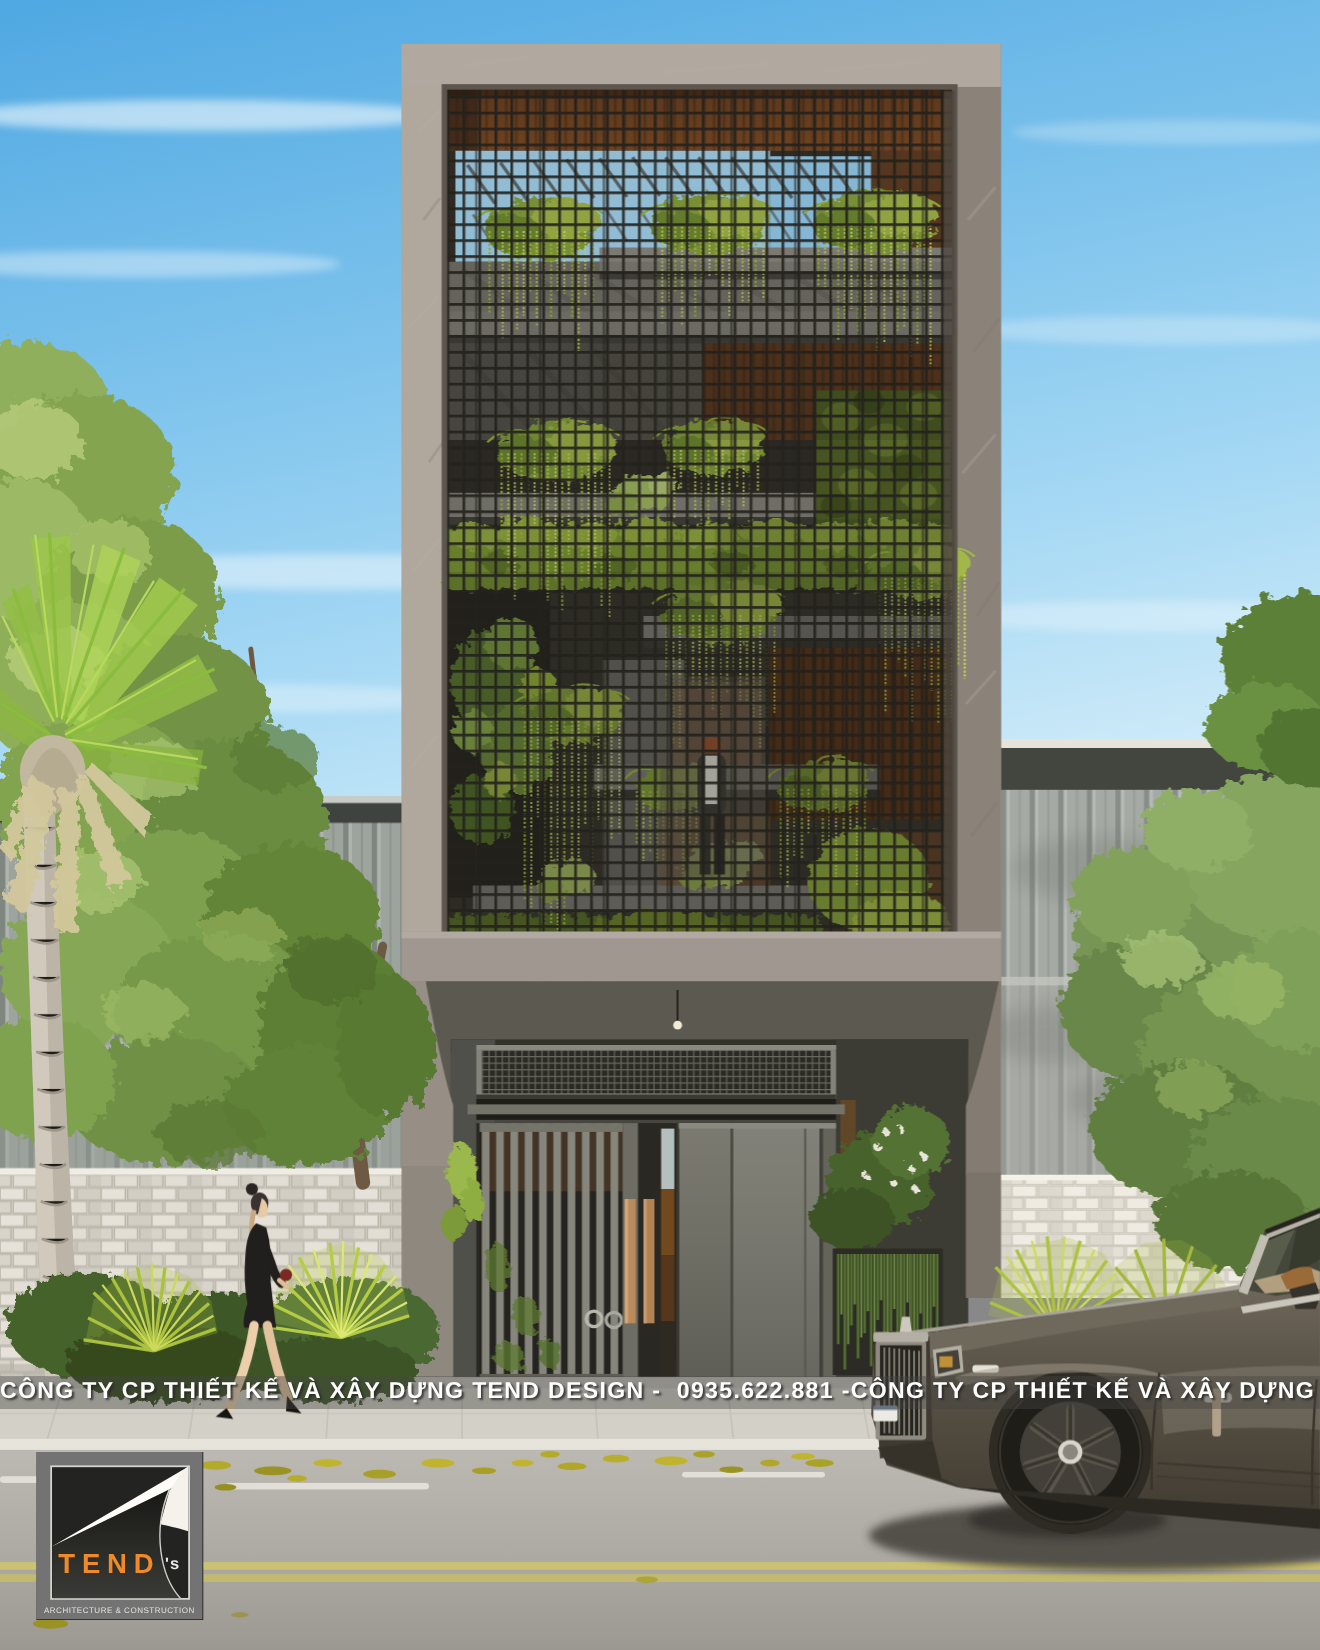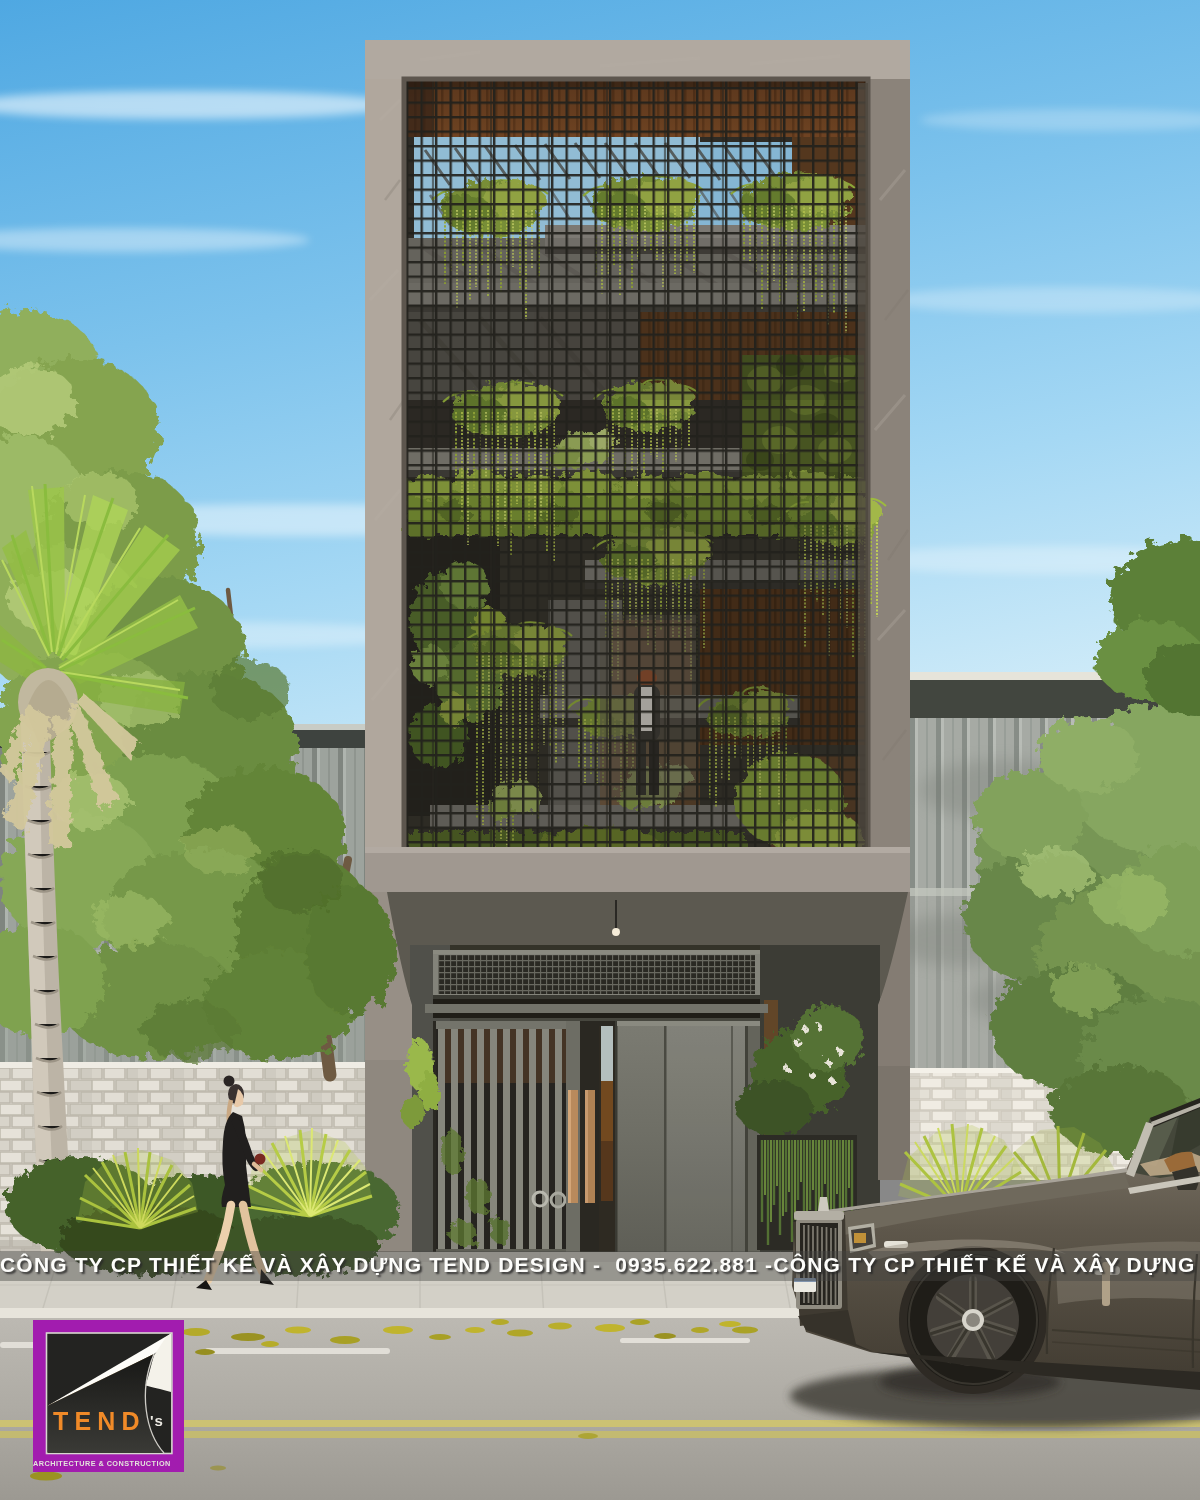--- a/index.html
+++ b/index.html
@@ -973,21 +973,21 @@
 
   <path d="M870,1352 L1200,1372 L1200,1390 L1035,1375 Z" fill="#2c2923"></path>
 </g>
 
 </svg>
 
 <div class="banner"></div>
 
 <div class="bannertext">CÔNG TY CP THIẾT KẾ VÀ XÂY DỰNG TEND DESIGN -&nbsp; 0935.622.881 -CÔNG TY CP THIẾT KẾ VÀ XÂY DỰNG TEND DESIGN - 0935.622.881</div>
 
-<div style="position:absolute;left:33px;top:1320px;width:151px;height:152px;background:#a21caf;">
+<div style="position:absolute;left:33px;top:1320px;width:151px;height:152px;background:#737373;">
   <svg width="151" height="152" viewBox="0 0 151 152" style="position:absolute;left:0;top:0;">
     <defs>
       <linearGradient id="sailg" x1="0" y1="0" x2="0" y2="1">
         <stop offset="0" stop-color="#181816"></stop>
         <stop offset="1" stop-color="#3a3a36"></stop>
       </linearGradient>
     </defs>
 
     <rect x="13.5" y="13" width="125.4" height="120.5" fill="#232321" stroke="#d8d6d0" stroke-width="1.6"></rect>
 
@@ -997,15 +997,15 @@
 
     <path d="M121,34 L15,85.5 L15,133 L131,133 C113,113 105,72 121,34 Z" fill="url(#sailg)"></path>
 
     <path d="M138,13.5 L138,72 C128,69 118,67 112.5,65.5 C116,55 118,45 121,35.5 L133,17 Z" fill="#f4f2ea"></path>
 
     <path d="M121,34 C105,72 113,113 131,133" fill="none" stroke="#cfcdc7" stroke-width="1.3"></path>
 
     <text x="20" y="110" font-family="Liberation Sans, sans-serif" font-weight="bold" font-size="25" letter-spacing="6.2" fill="#f08a28">TEND</text>
     <text x="117" y="106" font-family="Liberation Sans, sans-serif" font-weight="bold" font-size="15" letter-spacing="1" fill="#eceae4">'s</text>
   </svg>
-  <div style="position:absolute;left:0;top:139px;width:129px;text-align:center;color:#e4e2dc;font-size:7.3px;letter-spacing:0.45px;font-weight:bold;white-space:nowrap;">ARCHITECTURE &amp; CONSTRUCTION</div>
+  <div style="position:absolute;left:0;top:139px;width:151px;text-align:center;color:#e4e2dc;font-size:7.3px;letter-spacing:0.45px;font-weight:normal;white-space:nowrap;">ARCHITECTURE &amp; CONSTRUCTION</div>
 </div>
 </div>
 
 </body></html>

